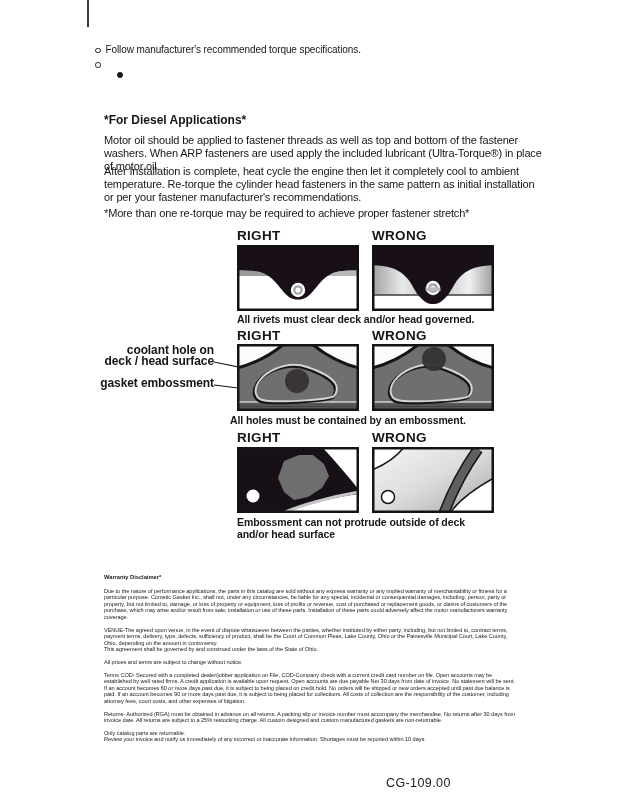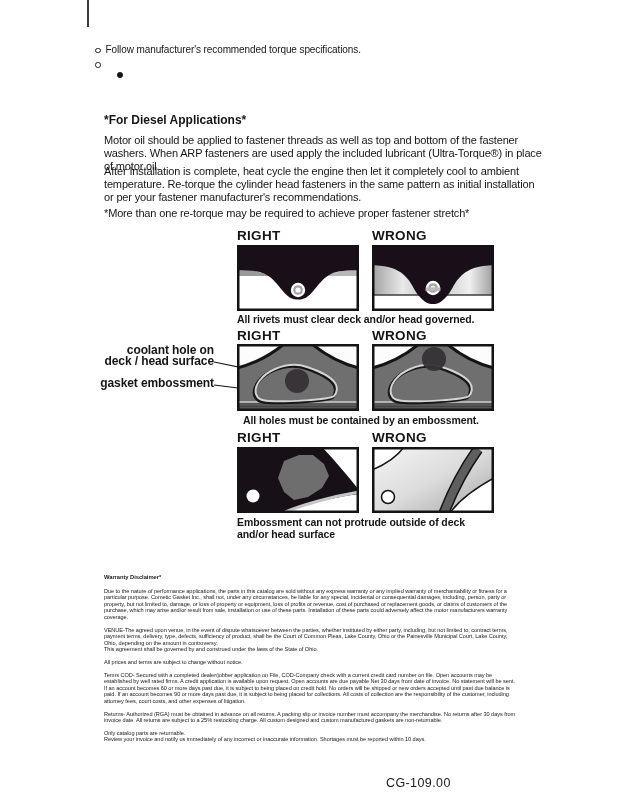--- a/index.html
+++ b/index.html
@@ -136,21 +136,21 @@
     <path d="M75,0 C86,9 102,19 122,24" fill="none" stroke="#141414" stroke-width="3"></path>
     <rect x="0" y="58" width="122" height="9" fill="#565656"></rect>
     <line x1="0" y1="58" x2="122" y2="58" stroke="#cfcfcf" stroke-width="1.6"></line>
     <line x1="0" y1="62.5" x2="122" y2="62.5" stroke="#454545" stroke-width="1"></line>
     <path d="M19,50 C17,42 24,31 38,25 C50,20 60,19.5 70,23 C82,27 94,33 98,39 C101,43 100,49 97,52 C92,56 46,58 32,57 C24,56.5 20.5,55 19,50 Z" fill="none" stroke="#161616" stroke-width="3.2" transform="translate(-1.3,1.3)"></path>
     <path d="M19,50 C17,42 24,31 38,25 C50,20 60,19.5 70,23 C82,27 94,33 98,39 C101,43 100,49 97,52 C92,56 46,58 32,57 C24,56.5 20.5,55 19,50 Z" fill="none" stroke="#d4d4d4" stroke-width="2"></path>
     <circle cx="62" cy="15" r="12" fill="#353135" opacity="0.95"></circle>
     <rect x="1.25" y="1.25" width="119.5" height="64.5" fill="none" stroke="#141414" stroke-width="2.5"></rect>
   </svg>
 
-  <div class="abs caption" style="left:230px;top:415px;width:262px;text-align:center;">All holes must be contained by an embossment.</div>
+  <div class="abs caption" style="left:230px;top:415px;width:262px;">All holes must be contained by an embossment.</div>
 
   <div class="abs fig-label" style="left:237px;top:430px;">RIGHT</div>
   <div class="abs fig-label" style="left:372px;top:430px;">WRONG</div>
 
   <svg class="abs fig" style="left:237px;top:447px;" width="122" height="66" viewBox="0 0 122 66">
     <rect x="0" y="0" width="122" height="66" fill="#ffffff"></rect>
     <path d="M0,0 H85 C99,15 111,29 122,43 L122,47 C98,50 76,56 60,61 C53,63.5 49,64.5 46,66 H0 Z" fill="#171017"></path>
     <path d="M46,66 C62,59 92,50 122,45" fill="none" stroke="#c6c6c6" stroke-width="3"></path>
     <path d="M47,14 L62,8 L76,8 L87,17 L92,29 L85,41 L71,50 L57,53 L47,45 L41,31 Z" fill="#6e6e6e"></path>
     <circle cx="16" cy="49" r="6.5" fill="#ffffff"></circle>

